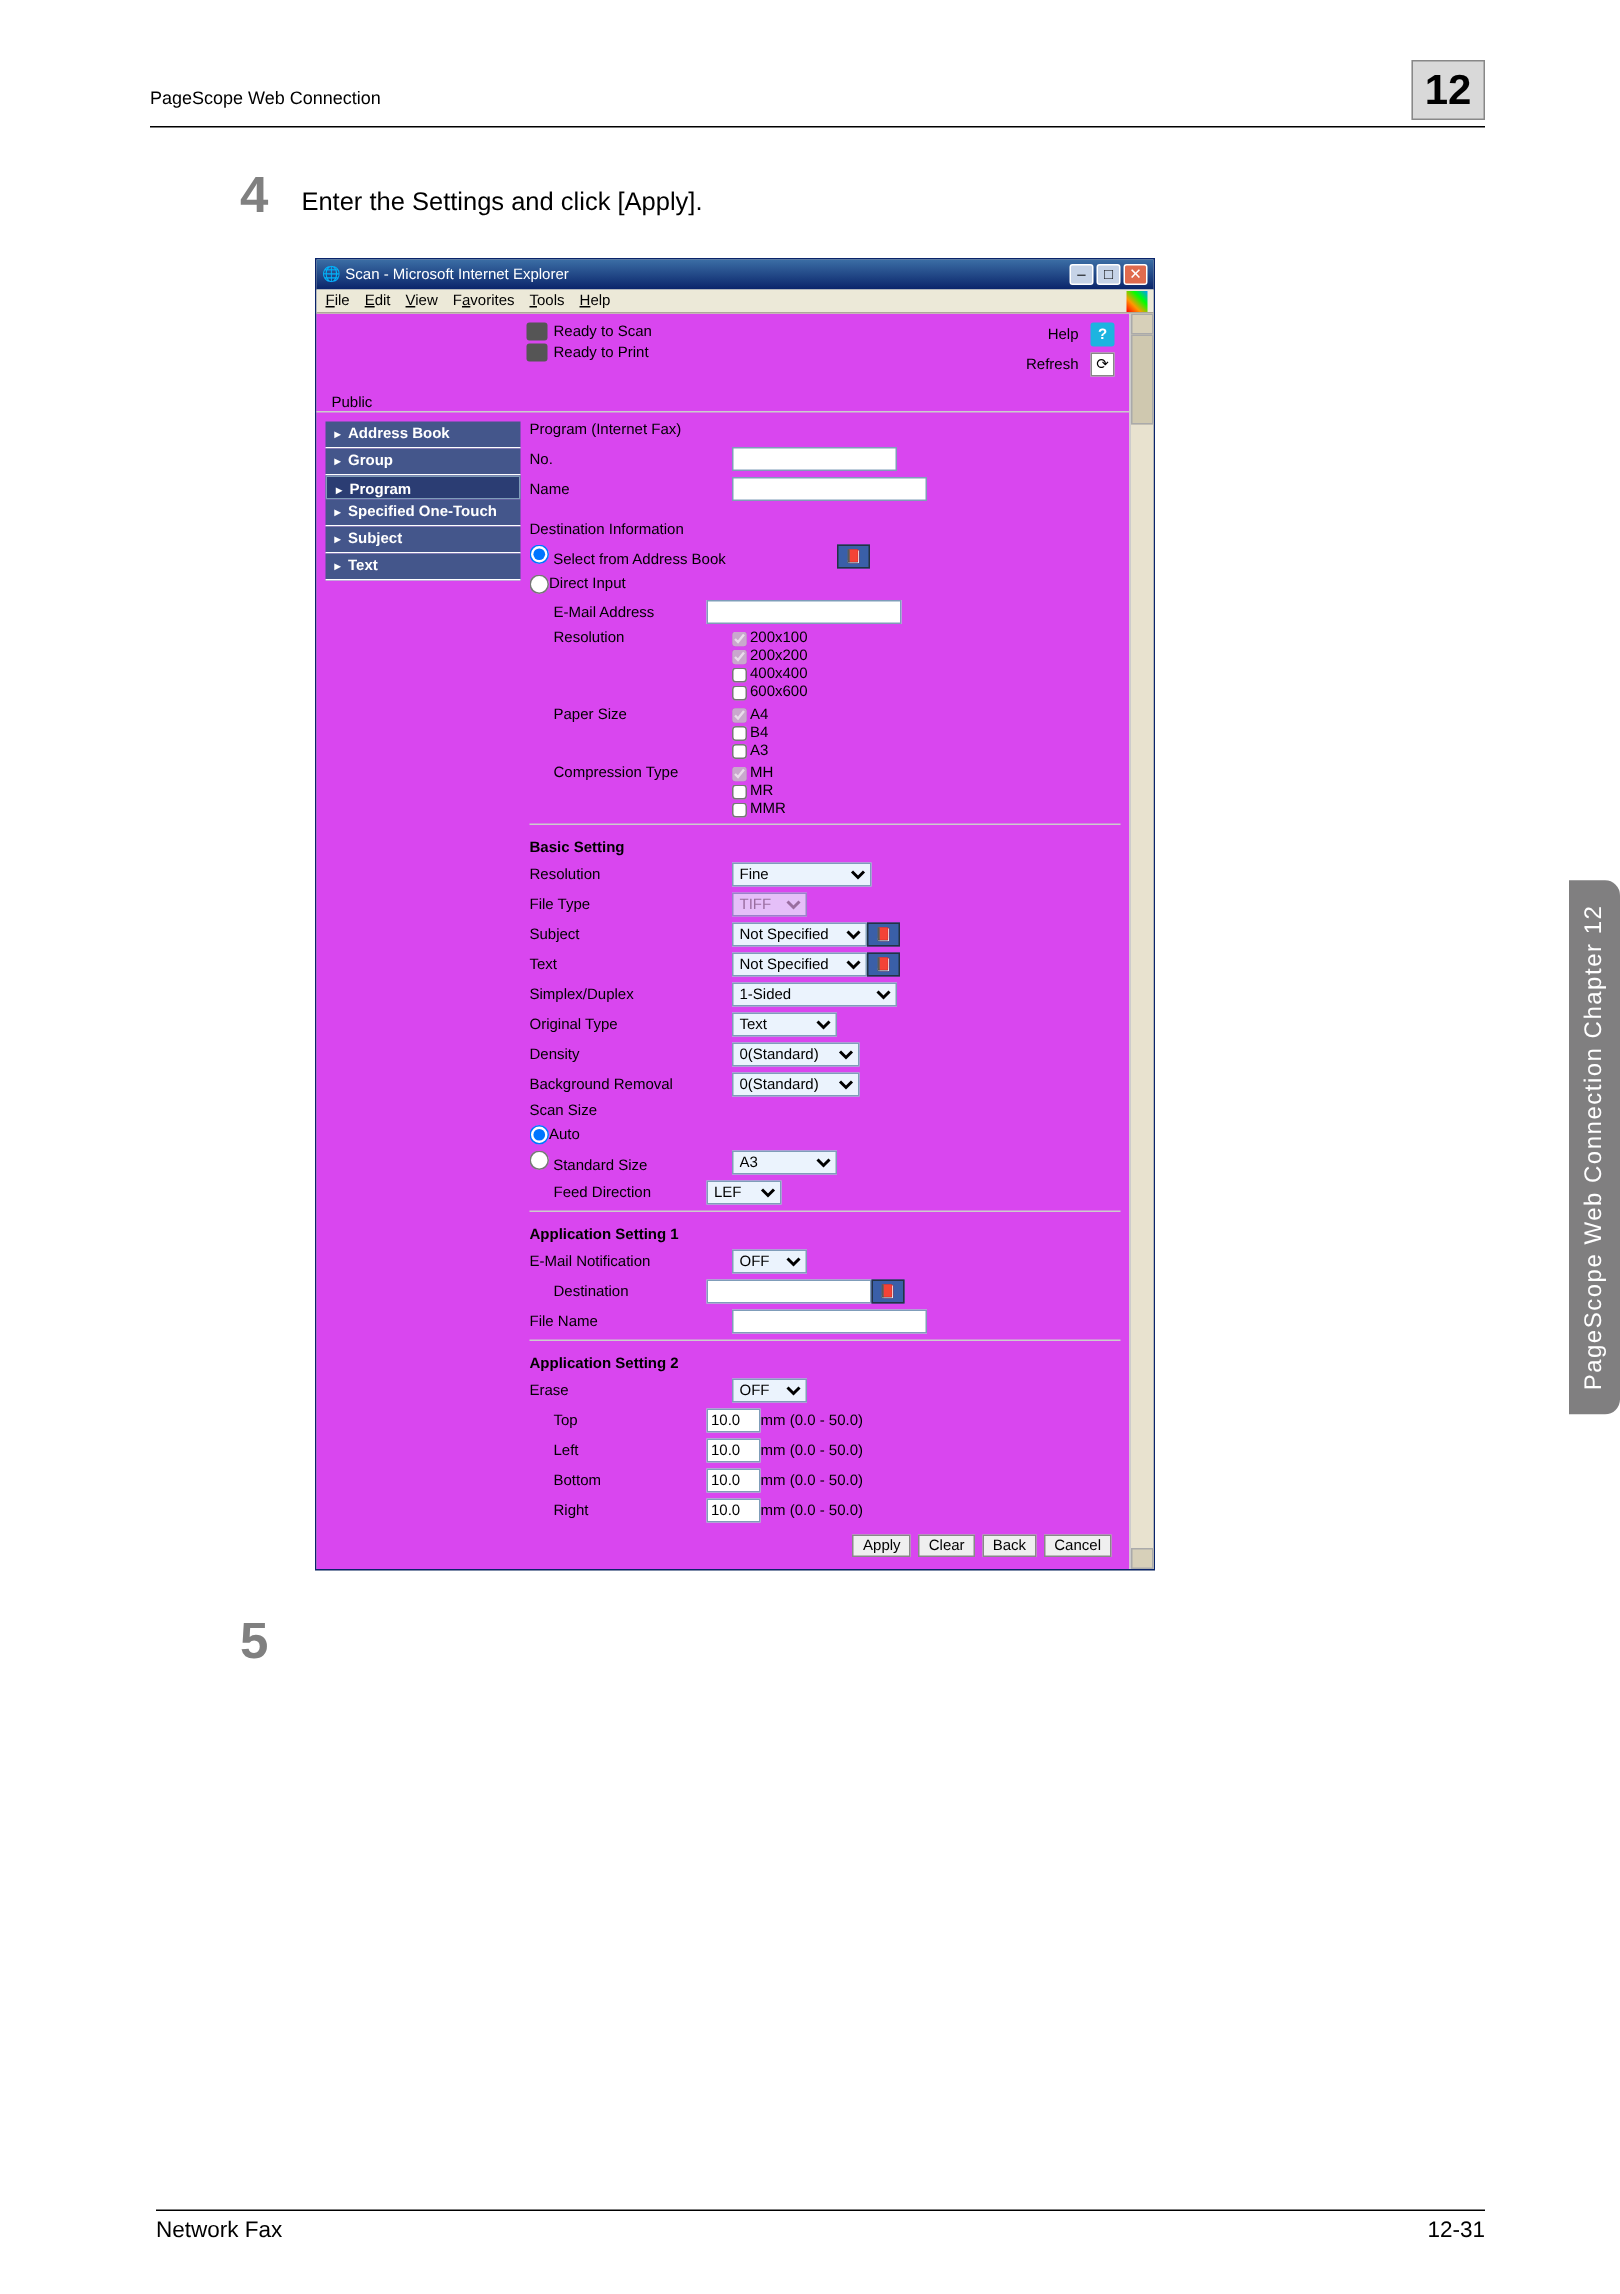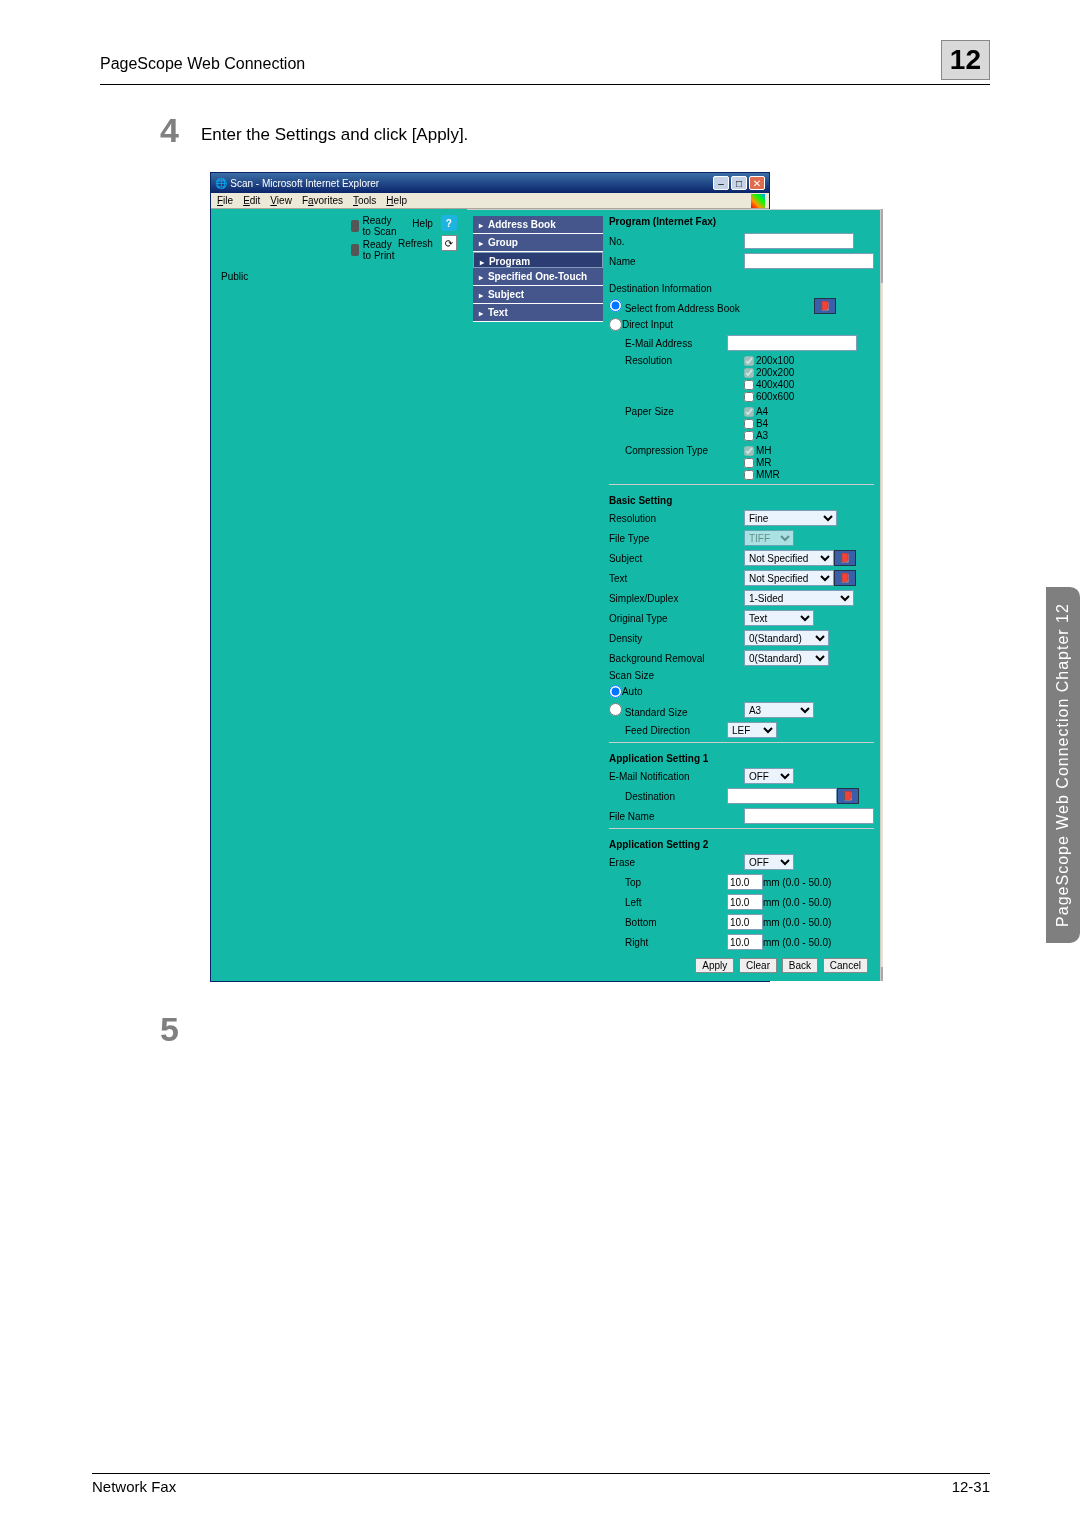--- a/index.html
+++ b/index.html
@@ -1,34 +1,34 @@
 <!DOCTYPE html>
 <html><head>
 <meta charset="utf-8">
 <style>
   * { box-sizing: border-box; margin: 0; padding: 0; }
   body { width: 1080px; height: 1529px; background: #fff; font-family: Arial, sans-serif; position: relative; }
   .page { padding: 40px 90px 40px 100px; position: relative; }
   .header-row { display: flex; justify-content: space-between; align-items: baseline; border-bottom: 1px solid #000; padding-bottom: 4px; margin-bottom: 28px; }
-  .header-title { font-size: 16px; text-align: center; }
+  .header-title { font-size: 12px; text-align: center; }
   .page-num-box { background: #d9d9d9; padding: 3px 8px; font-size: 28px; font-weight: bold; border: 1px solid #888;}
   .step { display: flex; gap: 22px; margin-bottom: 10px; margin-left: 60px;}
   .step-num { color: #808080; font-size: 34px; font-weight: bold; line-height: 1; }
   .step-text { font-size: 17px; margin-top: 8px; line-height: 1.6;}
   .screenshot-wrap { margin-left: 110px; margin-top: 24px; margin-bottom: 30px; }
   .ie-window { width: 560px; border: 1px solid #0a246a; background: #ece9d8; font-size: 10px; }
   .ie-title { background: linear-gradient(#3b6ea5,#0a246a); color: #fff; padding: 3px 4px; display: flex; justify-content: space-between; align-items: center; }
   .ie-title-text { font-size: 10px; }
   .ie-wincontrols { display: flex; gap: 2px; }
   .wc { width: 16px; height: 14px; background: #c6d3e7; border: 1px solid #fff; border-radius: 2px; display:flex;align-items:center;justify-content:center;font-size:10px;color:#000;}
   .wc.close { background:#e06b4e; color:#fff;}
   .ie-menu { display: flex; gap: 10px; padding: 2px 6px; background: #ece9d8; font-size: 10px; border-bottom: 1px solid #aca899; position: relative; }
   .ie-menu span u { text-decoration: underline; }
   .ie-flag { position: absolute; right: 4px; top: 1px; width:14px;height:14px;background:linear-gradient(45deg,#f00,#f90,#0f0,#09f);}
-  .ie-body { background: #14b8a6; display: flex; flex-direction: row; }
+  .ie-body { background: #d946ef; display: flex; flex-direction: column; }
   .top-area { padding: 6px 10px 0 10px; }
   .status-row { display: flex; justify-content: space-between; align-items: flex-start; }
   .printer-status { margin-left: 130px; font-size: 10px; }
   .pr-line { display:flex; align-items:center; gap:4px; margin-bottom:2px;}
   .pr-ico { width:14px;height:12px;background:#555;border-radius:2px;}
   .help-col { font-size: 10px; text-align:right; }
   .help-row{display:flex;align-items:center;justify-content:flex-end;gap:8px;margin-bottom:4px;}
   .help-ico{width:16px;height:16px;background:#1db4e0;color:#fff;border-radius:2px;display:flex;align-items:center;justify-content:center;font-weight:bold;}
   .refresh-ico{width:16px;height:16px;background:#fff;border:1px solid #888;display:flex;align-items:center;justify-content:center;}
   .public { font-size: 10px; margin-top: 8px; }
@@ -36,41 +36,41 @@
   .btn-logout { background:#efefef;border:1px solid #888;padding:1px 6px;font-size:10px;cursor:pointer;}
   .pill-tabs { display: flex; margin-left: 12px; }
   .pill { background:#e78c2d;color:#fff;font-size:10px;font-weight:bold;padding:3px 16px;border-radius:3px 3px 0 0;margin-right:2px;position:relative;}
   .pill.small{padding:3px 24px;}
   .main-cols { display: flex; border-top:1px solid #ccc; padding: 6px 6px 8px 6px; gap:6px; position:relative;}
   .sidebar { width: 130px; }
   .side-item { background:#44568b;color:#fff;font-size:10px;padding:3px 6px;border-bottom:1px solid #fff;font-weight:bold;cursor:pointer;}
   .side-item.sel { background:#2b3d73; }
   .side-item::before { content:"▸"; font-size:8px; margin-right:3px; display:inline-block; width:6px;}
   .form-col { flex:1; font-size:10px; }
-  .ftitle { font-weight:bold; margin-bottom:6px;}
+  .ftitle { font-weight:normal; margin-bottom:6px;}
   .fr { display:flex; align-items:center; margin-bottom:4px;}
   .lab { width:135px;}
   .labi { width:118px; padding-left:16px;}
   .inp { border:1px solid #7f9db9; height:16px; font-size:10px; padding:0 2px; background:#fff;}
   .sel { border:1px solid #7f9db9;background:#ebf3fd;font-size:10px;height:16px;}
   .abook-btn{width:22px;height:16px;background:#3a5fa8;border:1px solid #234;display:inline-flex;align-items:center;justify-content:center;color:#fff;font-size:9px;}
   .cb-col{display:flex;flex-direction:column;gap:1px;}
   .cb{display:flex;align-items:center;gap:2px;font-size:10px;margin-left:17px;}
   .cb input{width:10px;height:10px;}
   .section-h{font-weight:bold;margin:10px 0 4px 0;}
   .btns{text-align:right;margin:8px 6px 0 0;}
   .btns button{font-size:10px;border:1px solid #888;background:#efefef;padding:1px 6px;margin-left:2px;}
   .hr{border:none;border-top:1px solid #ccc;margin:4px 0;}
   .scrollbar{width:16px;background:#e8e2cf;border-left:1px solid #ccc;display:flex;flex-direction:column;}
   .sb-btn{height:14px;background:#d7d0b9;border:1px solid #aaa;}
   .sb-track{flex:1;}
   .sb-thumb{height:60px;background:#cfc8af;border:1px solid #aaa;}
   .side-tab { position: absolute; right: 0; top: 50%; transform: translateY(-50%); }
   .side-tab-body { background: #807f80; color: #fff; padding: 16px 8px; border-radius: 10px 0 0 10px; writing-mode: vertical-rl; transform: rotate(180deg); font-size: 16px; letter-spacing: 1px; white-space: nowrap; }
-  .footer { position: absolute; bottom: 34px; left: 92px; right: 90px; border-top: 1px solid #000; display: flex; justify-content: space-between; font-size: 15px; padding-top: 4px;}
+  .footer { position: absolute; bottom: 34px; left: 104px; right: 90px; border-top: 1px solid #000; display: flex; justify-content: space-between; font-size: 15px; padding-top: 4px;}
 </style>
 </head>
 <body>
 
 <div class="page">
   <div class="header-row">
     <span class="header-title">PageScope Web Connection</span>
     <span class="page-num-box">12</span>
   </div>
 

